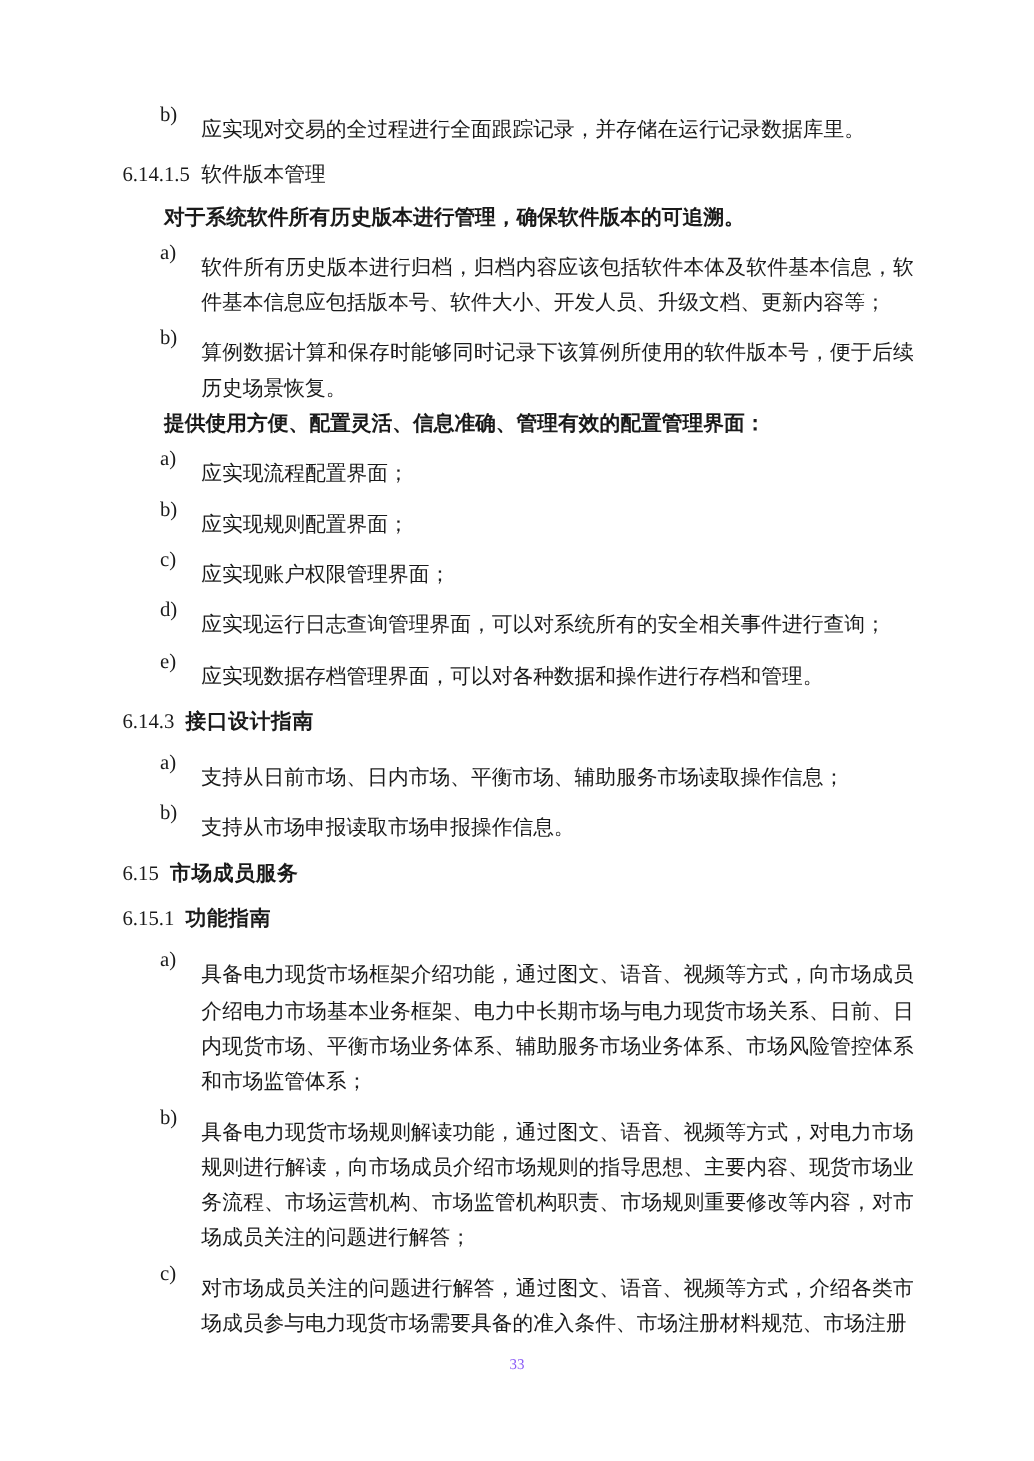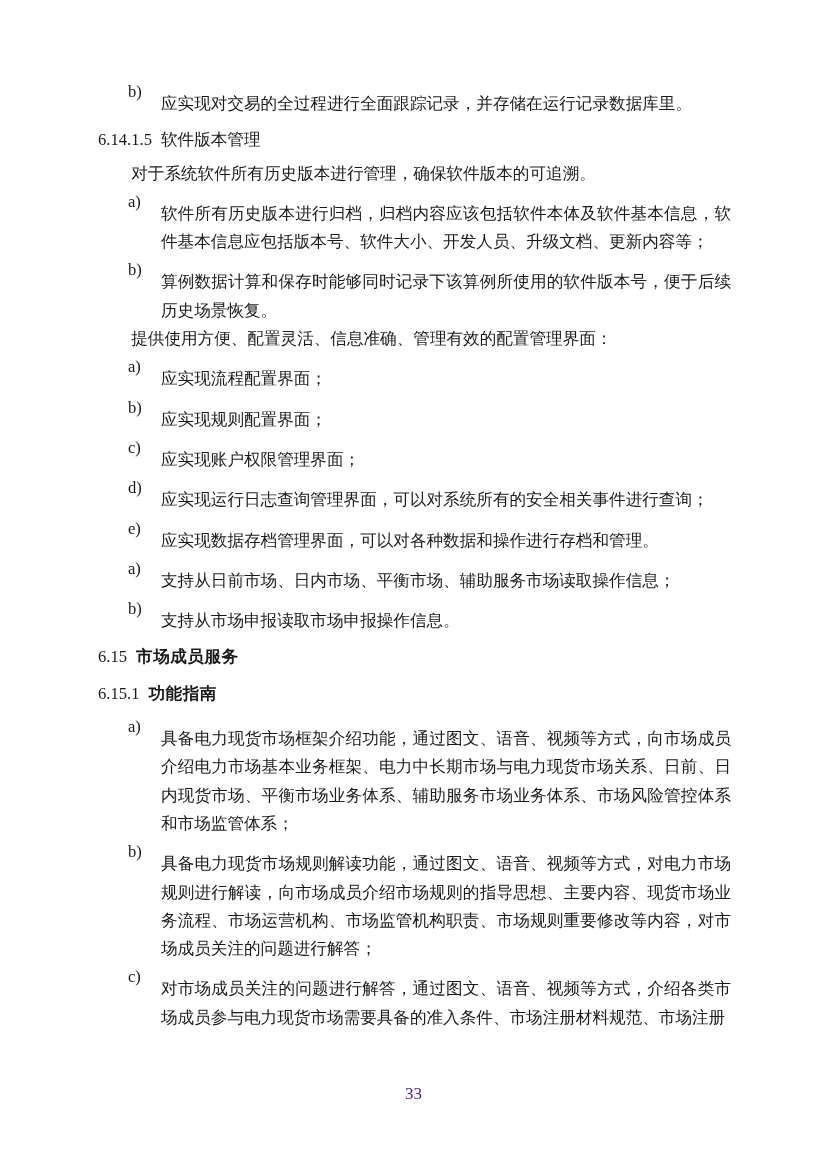--- a/index.html
+++ b/index.html
@@ -19,20 +19,21 @@
     left: 98px;
     top: 78px;
     width: 633px;
     font-size: 16.6px;
     line-height: 28.3px;
   }
   .para {
     text-align: justify;
     text-justify: inter-character;
     text-indent: 2em;
+    font-weight: bold;
   }
   .list { display: flex; padding-left: 30px; }
   .list .marker { flex: 0 0 33px; }
   .list .ltext {
     flex: 1;
     text-align: justify;
     text-justify: inter-character;
     margin-top: 12px;
   }
   .h3, .h4 { margin-top: 8px; margin-bottom: 5px; }
@@ -41,22 +42,22 @@
     font-family: "Liberation Sans", "DejaVu Sans", sans-serif;
     font-weight: 600;
     letter-spacing: 0.5px;
   }
   .h4 .htitle { font-weight: normal; text-align: right; }
   .pagenum {
     position: absolute;
     left: 0; right: 0;
     top: 1084px;
     text-align: center;
-    font-size: 17px;
-    color: #4c1d95;
+    font-size: 12px;
+    color: #8b5cf6;
   }
 </style>
 </head>
 <body>
 
 <div class="page">
   <div class="content">
 
     <div class="list">
       <span class="marker">b)</span>
@@ -100,20 +101,23 @@
     <div class="list">
       <span class="marker">d)</span>
       <span class="ltext">应实现运行日志查询管理界面，可以对系统所有的安全相关事件进行查询；</span>
     </div>
 
     <div class="list">
       <span class="marker">e)</span>
       <span class="ltext">应实现数据存档管理界面，可以对各种数据和操作进行存档和管理。</span>
     </div>
 
+    <div class="h3">
+      <span class="hnum">6.14.3</span><span class="htitle">接口设计指南</span>
+    </div>
 
 
     <div class="list">
       <span class="marker">a)</span>
       <span class="ltext">支持从日前市场、日内市场、平衡市场、辅助服务市场读取操作信息；</span>
     </div>
 
     <div class="list">
       <span class="marker">b)</span>
       <span class="ltext">支持从市场申报读取市场申报操作信息。</span>

